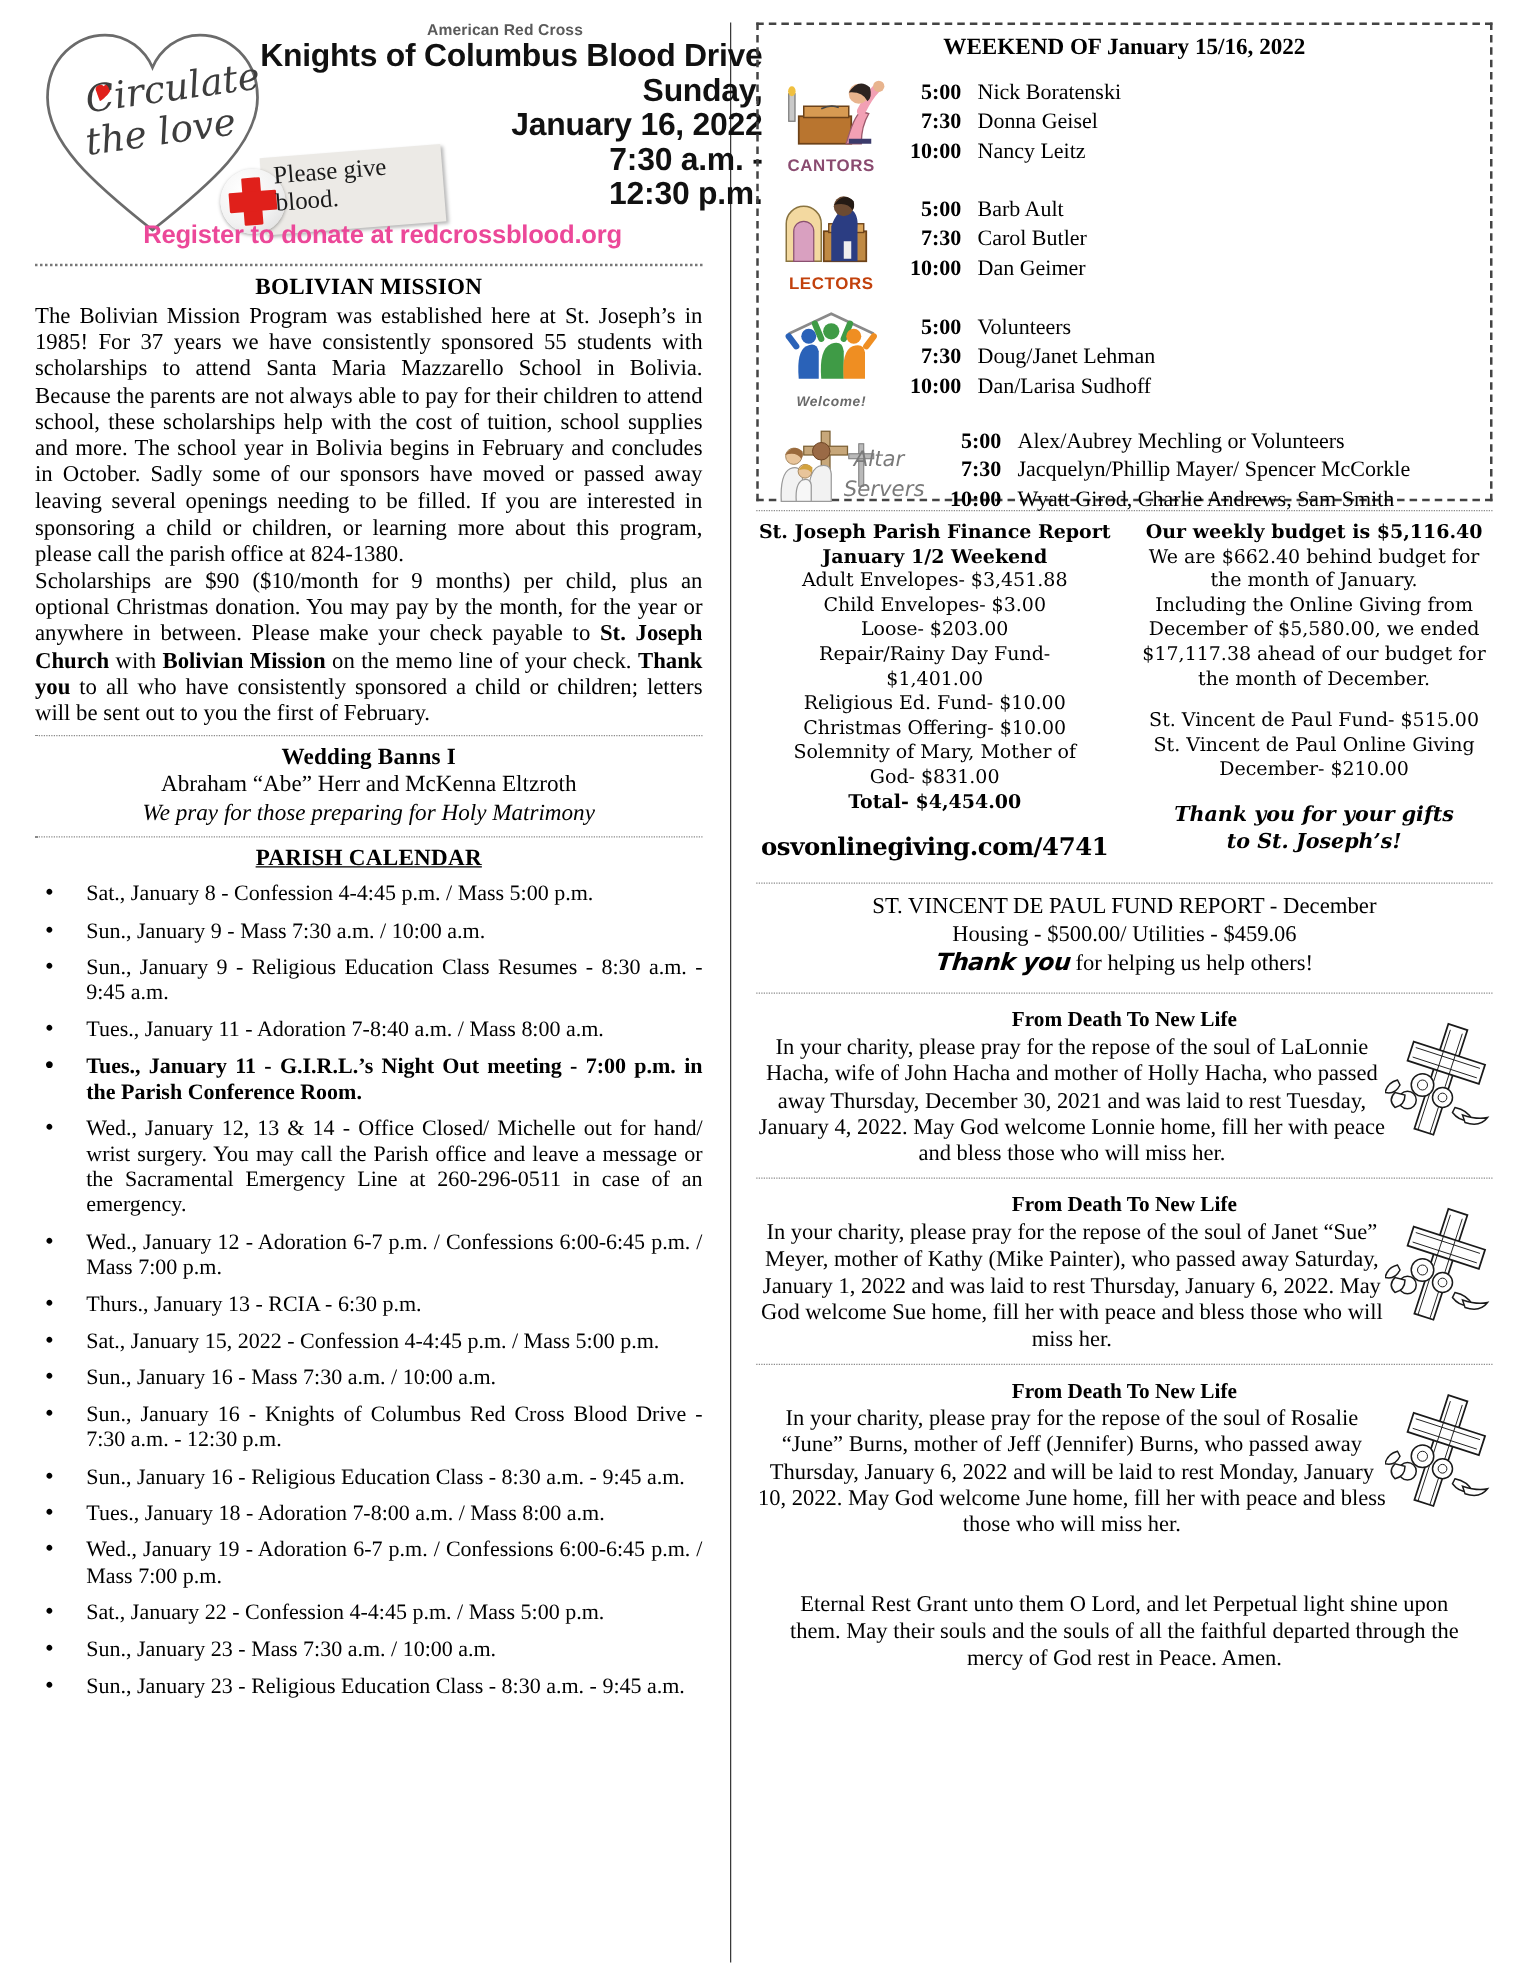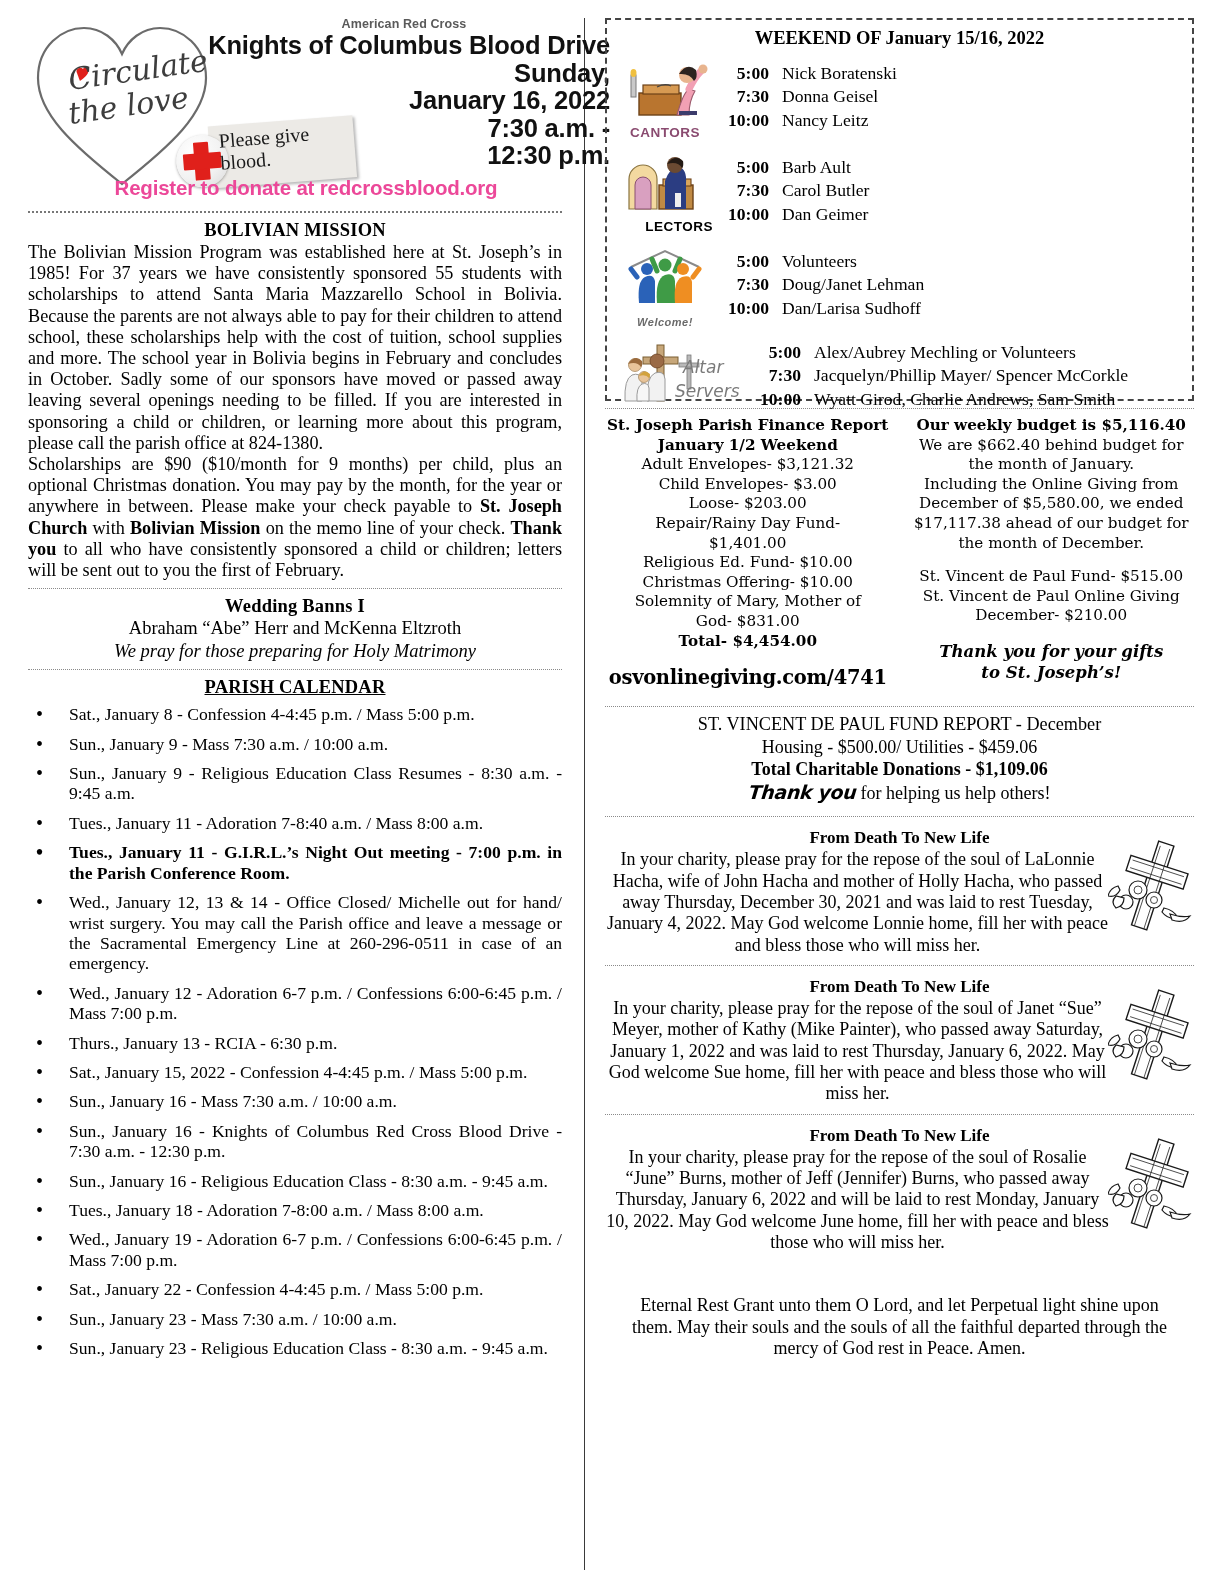--- a/index.html
+++ b/index.html
@@ -307,21 +307,21 @@
           <svg width="96" height="70" viewBox="0 0 96 70">
             <path d="M12 58 v-30 a14 14 0 0 1 28 0 v30 z" fill="#f3d9a0" stroke="#8a7440" stroke-width="1.2"></path>
             <path d="M18 58 v-24 a8 8 0 0 1 16 0 v24 z" fill="#d9a0c0" stroke="#8a5070" stroke-width="1"></path>
             <rect x="42" y="34" width="34" height="24" fill="#c08a44" stroke="#6d4218" stroke-width="1.4"></rect>
             <rect x="46" y="28" width="28" height="7" fill="#dba65c" stroke="#6d4218" stroke-width="1.1"></rect>
             <path d="M48 58 v-28 q6-16 14-14 q8 2 7 16 v26 z" fill="#2b3d82"></path>
             <circle cx="58" cy="14" r="8" fill="#6b4a32"></circle>
             <path d="M50 13 q8-11 16-3 q1 5 -1 7 q-4-7 -15-4z" fill="#241a14"></path>
             <rect x="58" y="42" width="6" height="14" fill="#efefef"></rect>
           </svg>
-          <div class="icon-word" style="color:#000000;text-align:right;">LECTORS</div>
+          <div class="icon-word" style="color:#c2410c;">LECTORS</div>
         </div>
         <div class="min-rows">
           <div class="min-row">
             <span class="min-time">5:00</span>
             <span class="min-name">Barb Ault</span>
           </div>
           <div class="min-row">
             <span class="min-time">7:30</span>
             <span class="min-name">Carol Butler</span>
           </div>
@@ -400,21 +400,21 @@
         </div>
       </div>
     </div>
 
     <div class="rule thin"></div>
 
     <div class="finance">
       <div class="fin-col">
         <span class="line b">St. Joseph Parish Finance Report</span>
         <span class="line b">January 1/2 Weekend</span>
-        <span class="line">Adult Envelopes- $3,121.32</span>
+        <span class="line">Adult Envelopes- $3,451.88</span>
         <span class="line">Child Envelopes- $3.00</span>
         <span class="line">Loose- $203.00</span>
         <span class="line">Repair/Rainy Day Fund-</span>
         <span class="line">$1,401.00</span>
         <span class="line">Religious Ed. Fund- $10.00</span>
         <span class="line">Christmas Offering- $10.00</span>
         <span class="line">Solemnity of Mary, Mother of</span>
         <span class="line">God- $831.00</span>
         <span class="line b">Total- $4,454.00</span>
         <div class="osv">osvonlinegiving.com/4741</div>
@@ -436,21 +436,20 @@
           <div>to St. Joseph’s!</div>
         </div>
       </div>
     </div>
 
     <div class="rule thin" style="margin-top:16px;"></div>
 
     <div class="svdp">
       <div class="svdp-title">ST. VINCENT DE PAUL FUND REPORT - December</div>
       <div class="svdp-line">Housing - $500.00/ Utilities - $459.06</div>
-      <div class="svdp-line b">Total Charitable Donations - $1,109.06</div>
       <div class="svdp-line">
         <span class="thank-script">Thank you</span><span> for helping us help others!</span>
       </div>
     </div>
 
     <div class="rule thin" style="margin-top:12px;"></div>
 
     <div class="obit">
       <div class="obit-cross">
         <svg width="92" height="100" viewBox="0 0 92 100">

